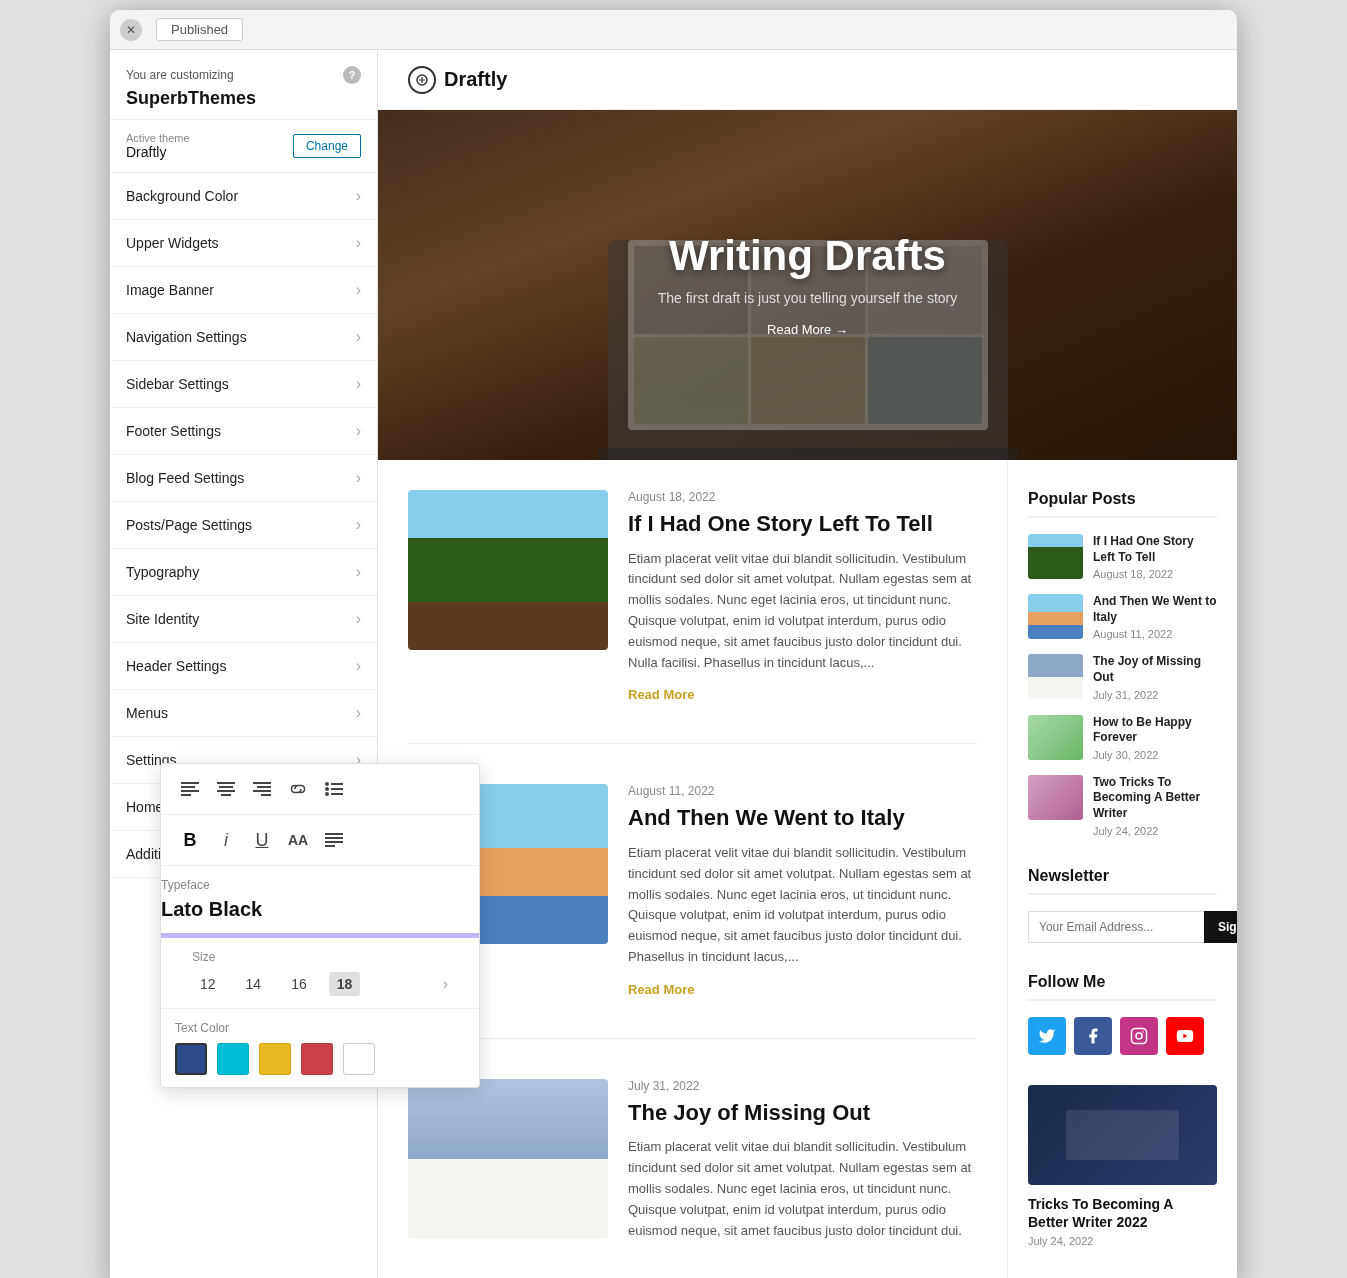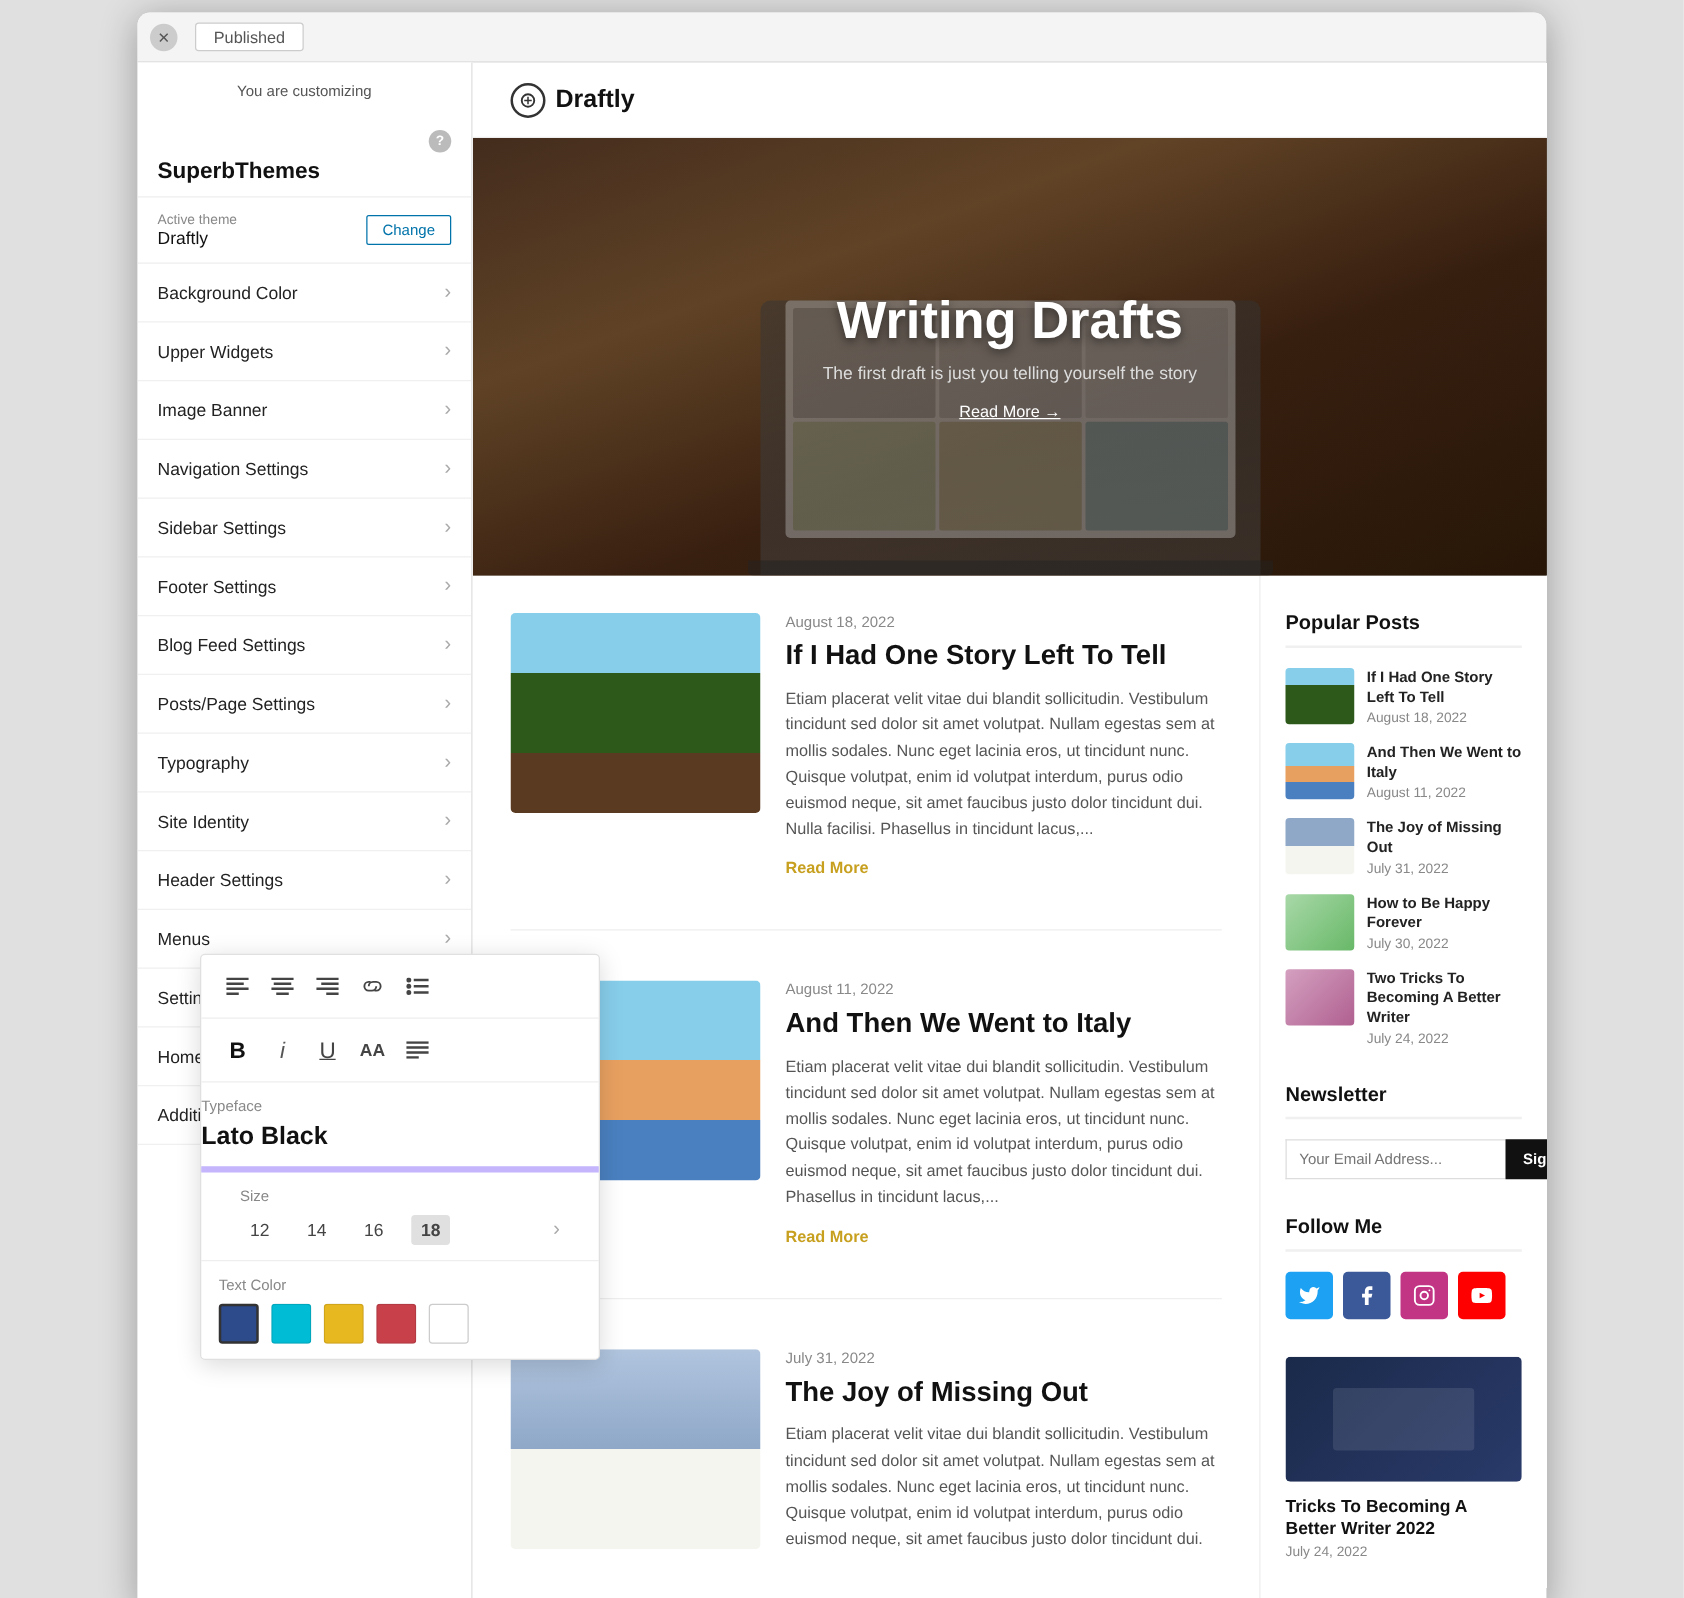--- a/index.html
+++ b/index.html
@@ -64,23 +64,22 @@
       overflow: hidden;
     }
 
     .sidebar-header {
       padding: 16px 16px 10px 16px;
       border-bottom: 1px solid #eee;
     }
     .sidebar-help {
       display: flex;
       align-items: center;
-      gap: 24px;
+      gap: 4px;
       margin-bottom: 4px;
-      flex-direction: column;
     }
     .sidebar-customizing-label {
       font-size: 12px;
       color: #555;
     }
     .help-icon {
       width: 18px; height: 18px;
       border-radius: 50%;
       background: #bbb;
       color: #fff;
@@ -312,21 +311,20 @@
       text-shadow: 0 2px 8px rgba(0,0,0,0.5);
       margin-bottom: 10px;
     }
     .hero-subtitle {
       font-size: 14px;
       color: #ddd;
       margin-bottom: 14px;
     }
     .hero-read-more {
       color: #fff;
-      text-decoration: underline;
       font-size: 13px;
       cursor: pointer;
     }
 
     
     .content-area {
       display: flex;
       gap: 0;
       padding: 0;
     }

